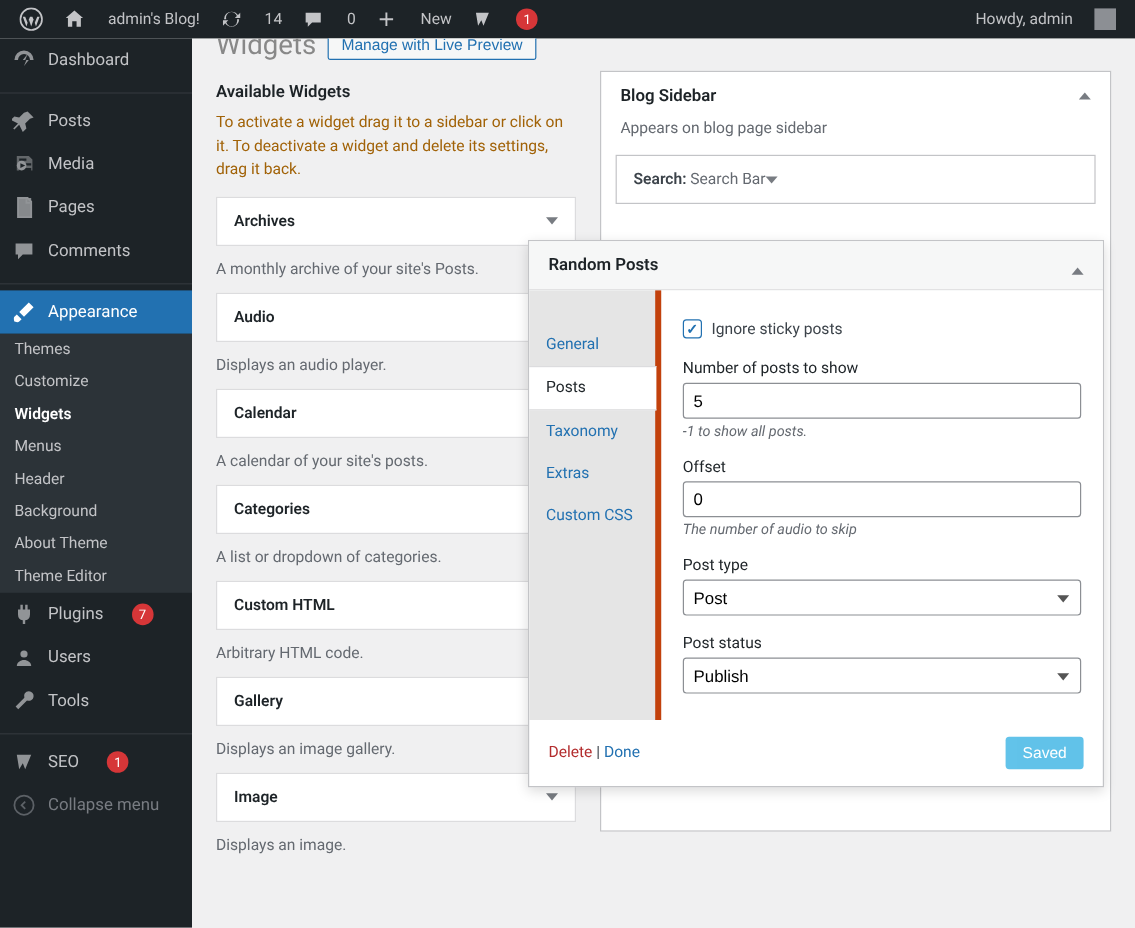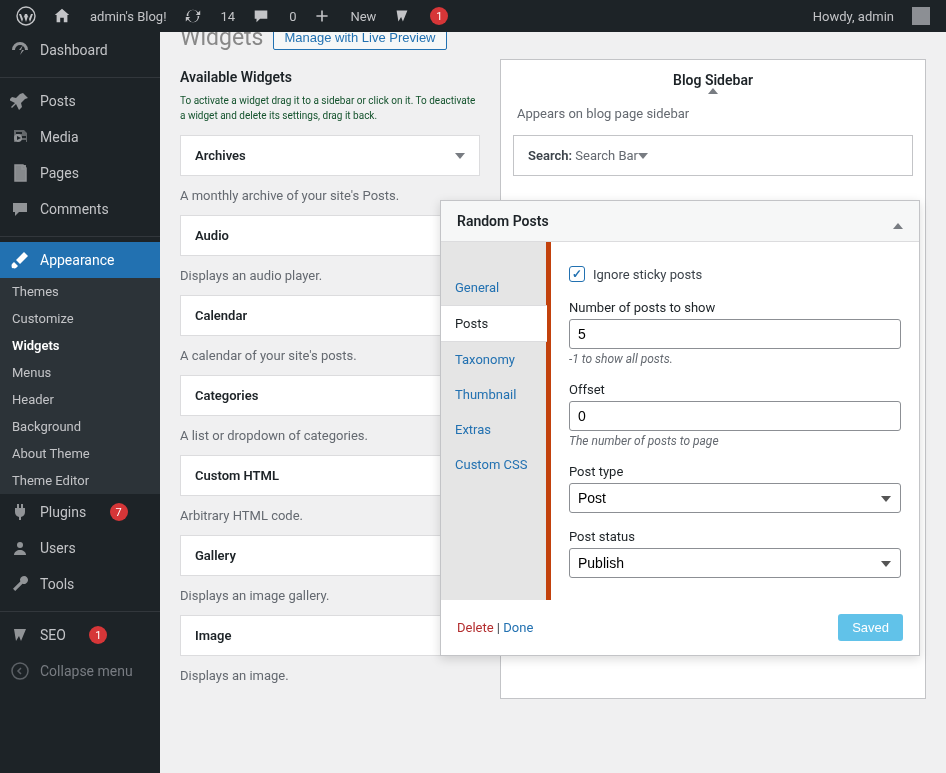--- a/index.html
+++ b/index.html
@@ -29,29 +29,29 @@
 .wpbody { position: absolute; top: 32px; left: 160px; right: 0; bottom: 0; overflow: hidden; padding: 0 20px; }
 .page-heading { display: flex; align-items: center; gap: 10px; padding: 0 0 8px 0; margin-top: -8px;}
 .page-heading h1 { font-size: 23px; font-weight: 400; color: #888; }
 .btn-outline { border: 1px solid #2271b1; color: #2271b1; background: #f6f7f7; padding: 4px 10px; font-size: 13px; cursor: pointer; border-radius: 2px; }
 
 .cols { display: flex; gap: 20px; margin-top: 0; }
 .col-left { width: 300px; }
 .col-right { flex: 1; }
 
 .section-title { font-size: 14px; font-weight: 600; color: #1d2327; margin-top: 10px; margin-bottom: 8px; }
-.section-desc { font-size: 10px; color: #14532d; margin-bottom: 12px; line-height: 1.5; }
+.section-desc { font-size: 13px; color: #a16207; margin-bottom: 12px; line-height: 1.5; }
 
 .widget-box { background: #fff; border: 1px solid #dcdcde; margin-bottom: 0; }
 .widget-header { padding: 12px 14px; font-size: 13px; font-weight: 600; color: #1d2327; display: flex; justify-content: space-between; align-items: center; cursor: pointer; }
 .widget-desc { padding: 12px 0; font-size: 13px; color: #646970; }
 
 
 .panel { background: #fff; border: 1px solid #c3c4c7; margin-bottom: 18px; }
-.panel-header { padding: 12px 16px; display: flex; justify-content: space-between; align-items: center; cursor: pointer; flex-direction: column; }
+.panel-header { padding: 12px 16px; display: flex; justify-content: space-between; align-items: center; cursor: pointer; }
 .panel-title { font-size: 14px; font-weight: 600; color: #1d2327; }
 .panel-sub { padding: 0 16px 14px; font-size: 13px; color: #646970; }
 .panel-inner { padding: 0 12px 12px; }
 .inner-widget { border: 1px solid #c3c4c7; }
 .inner-widget-head { padding: 12px 14px; display: flex; align-items: center; cursor: pointer; font-size: 13px; }
 .inner-widget-head .lbl { font-weight: 600; }
 .inner-widget-head .val { color: #646970; }
 
 .triangle-down { width: 0; height: 0; border-left: 5px solid transparent; border-right: 5px solid transparent; border-top: 6px solid #787c82; }
 .triangle-up { width: 0; height: 0; border-left: 5px solid transparent; border-right: 5px solid transparent; border-bottom: 6px solid #787c82; }
@@ -337,38 +337,37 @@
 <div class="editor">
   <div class="editor-head">
     <span class="panel-title">Random Posts</span>
     <span class="triangle-up"></span>
   </div>
   <div class="editor-body">
     <div class="editor-tabs">
       <div class="editor-tab">General</div>
       <div class="editor-tab active">Posts</div>
       <div class="editor-tab">Taxonomy</div>
-      <div class="editor-tab">Thumbnail</div>
       <div class="editor-tab">Extras</div>
       <div class="editor-tab">Custom CSS</div>
     </div>
     <div class="editor-form">
       <div class="check-row">
         <span class="checkbox">✓</span>
         <span>Ignore sticky posts</span>
       </div>
       <div class="form-row">
         <label class="form-label">Number of posts to show</label>
         <input class="text-input" type="text" value="5" style="">
         <div class="form-hint">-1 to show all posts.</div>
       </div>
       <div class="form-row">
         <label class="form-label">Offset</label>
         <input class="text-input" type="text" value="0" style="">
-        <div class="form-hint">The number of posts to page</div>
+        <div class="form-hint">The number of audio to skip</div>
       </div>
       <div class="form-row">
         <label class="form-label">Post type</label>
         <div class="select-wrap"><select class="select-input"><option>Post</option></select></div>
       </div>
       <div class="form-row" style="margin-bottom:4px">
         <label class="form-label">Post status</label>
         <div class="select-wrap"><select class="select-input"><option>Publish</option></select></div>
       </div>
     </div>

